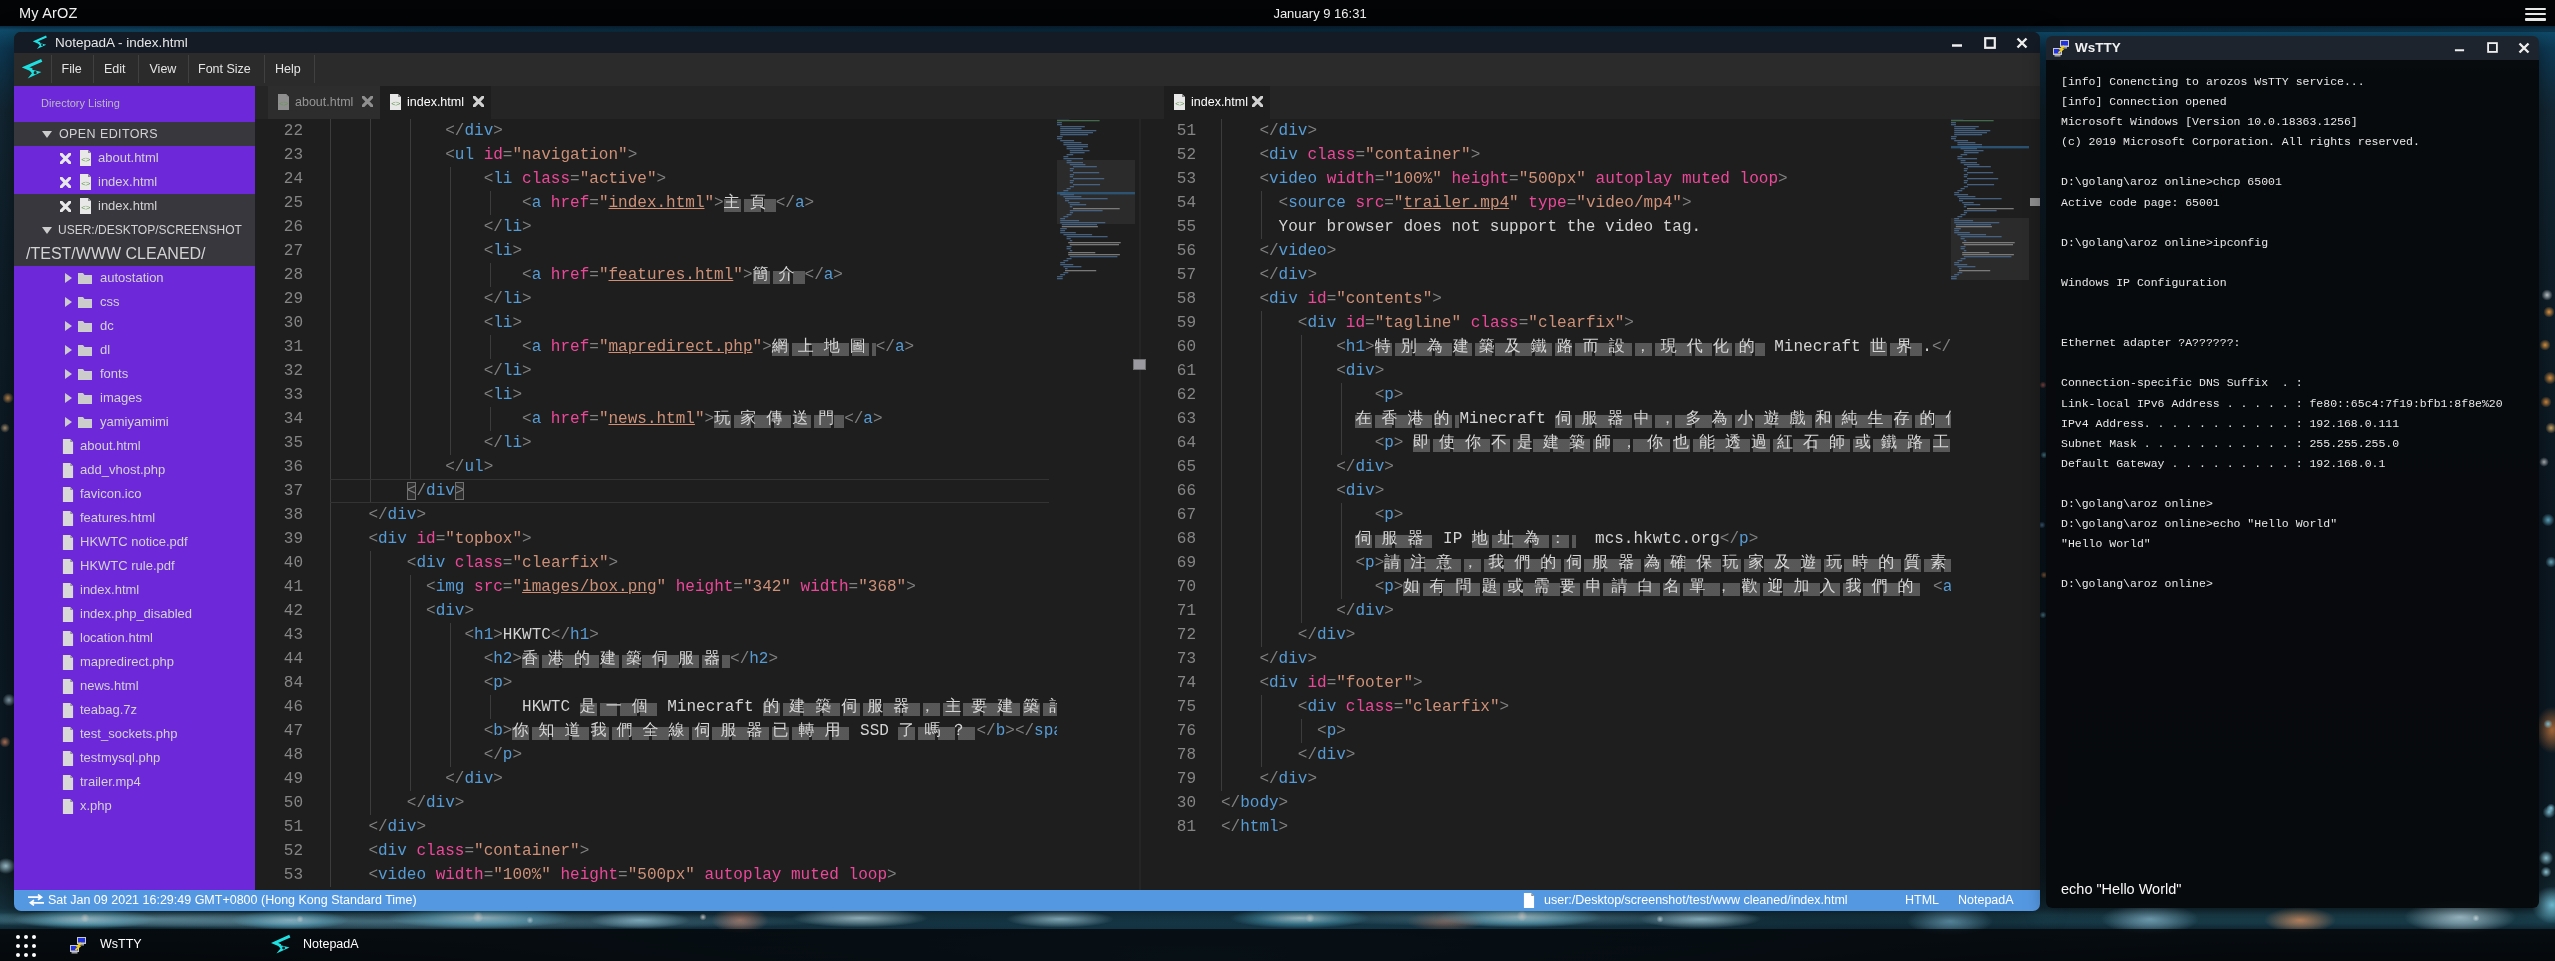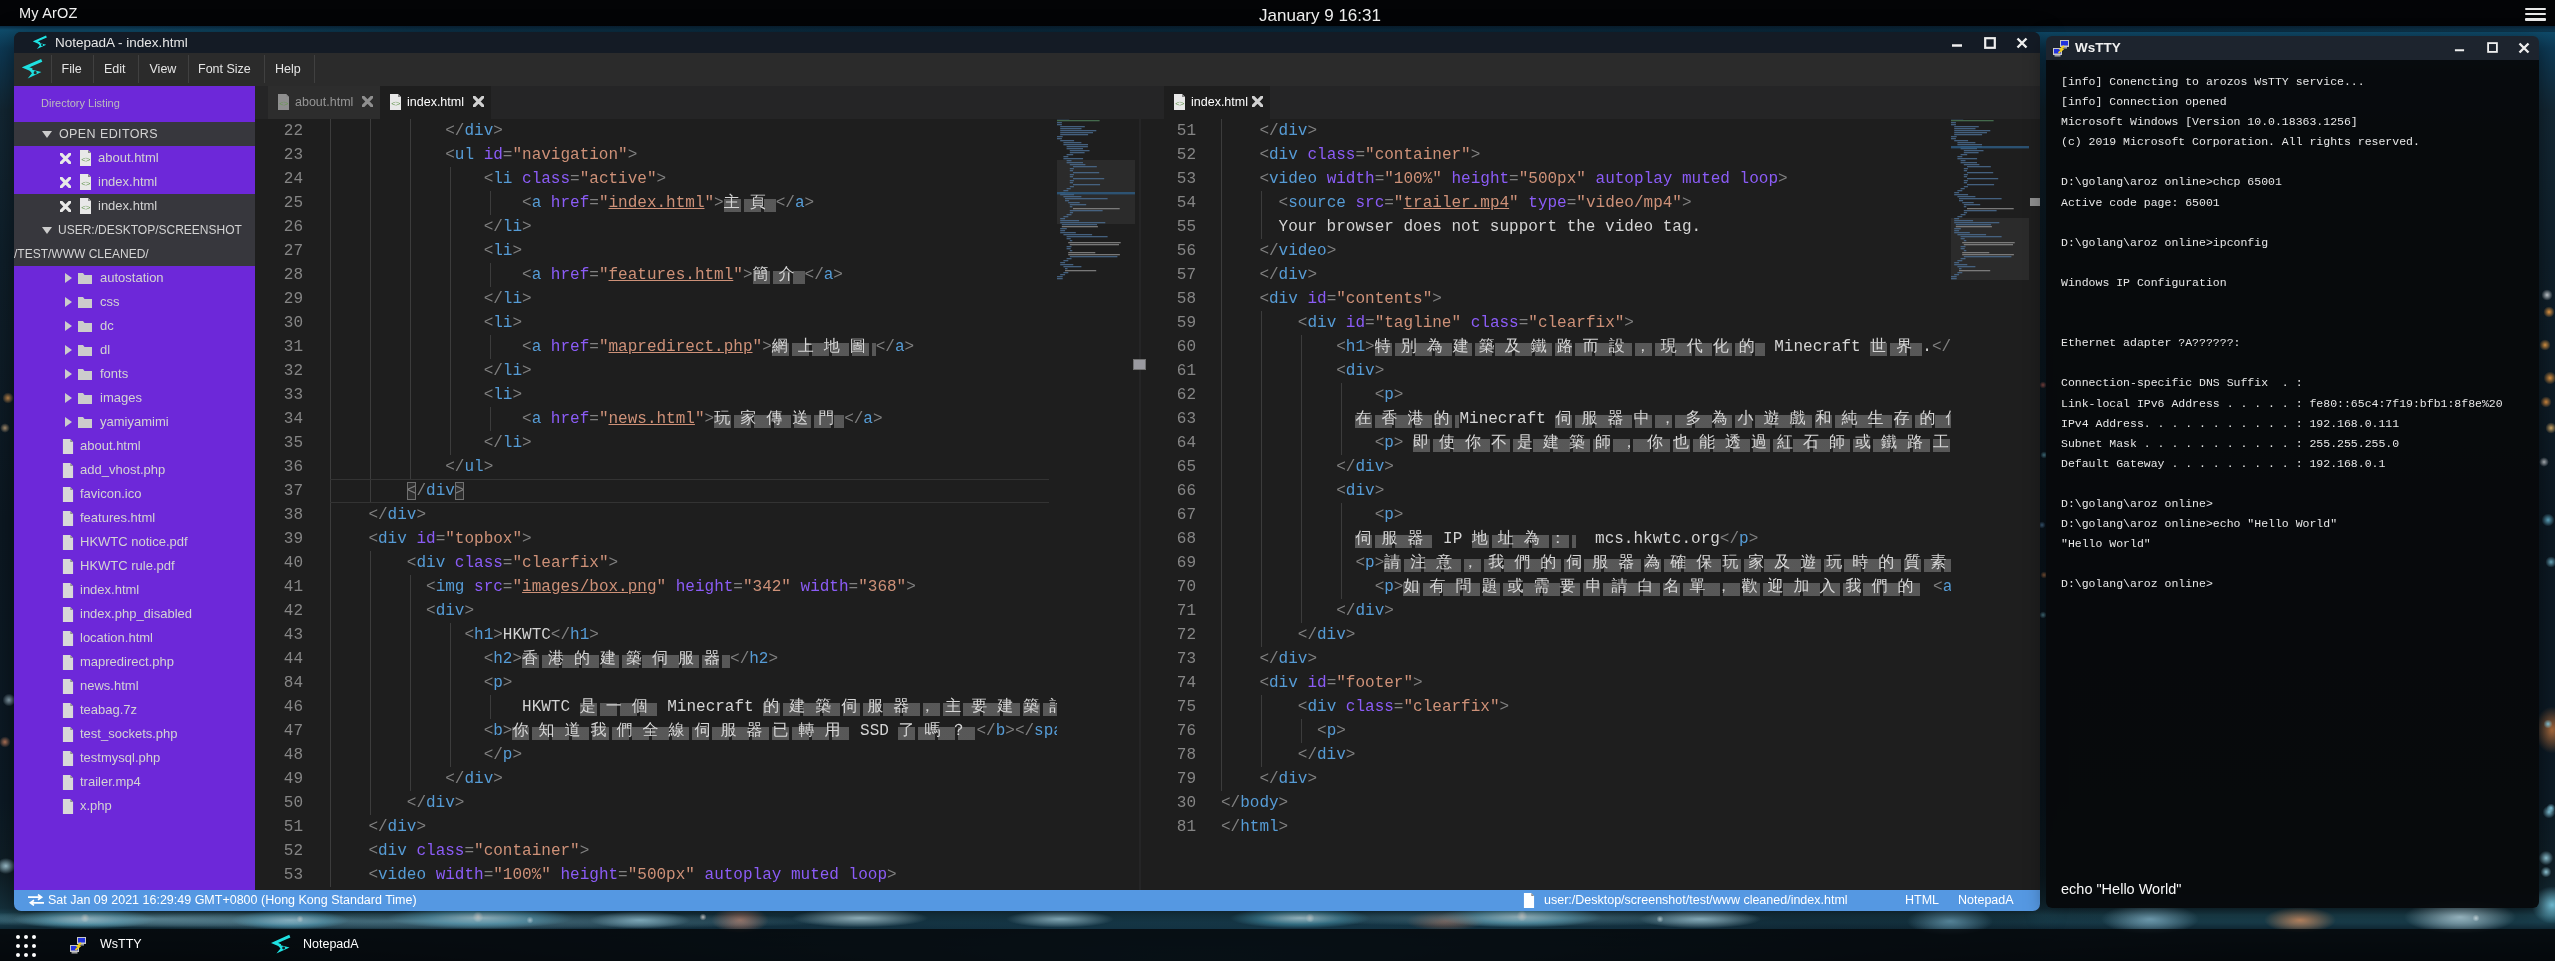--- a/index.html
+++ b/index.html
@@ -56,21 +56,21 @@
  radial-gradient(7px 7px at 8px 398px,rgba(245,170,90,.85) 0%,transparent 80%),
  radial-gradient(6px 6px at 5px 428px,rgba(240,200,150,.75) 0%,transparent 80%),
  radial-gradient(8px 8px at 9px 700px,rgba(200,230,245,.75) 0%,transparent 80%),
  radial-gradient(7px 7px at 5px 742px,rgba(235,150,110,.8) 0%,transparent 80%),
  radial-gradient(12px 10px at 6px 866px,rgba(190,230,245,.9) 0%,transparent 80%),
  radial-gradient(1300px 150px at 1200px 965px,rgba(30,80,105,.65) 0%,rgba(18,45,62,.4) 55%,transparent 80%),
  linear-gradient(180deg,#05080c 0px,#0a2c45 26px,#0f4c6b 30px,#0d3a56 48px,#132734 110px,#0f1f2a 260px,#0c1822 520px,#0c1a25 800px,#102028 875px,#15303c 908px,#1d4553 915px,#1a4150 922px,#0e2430 930px,#071017 961px)}
 #bgtop{position:absolute;left:0;top:26px;width:2555px;height:6px;background:linear-gradient(90deg,rgba(8,24,38,0) 0px,rgba(8,24,38,0) 120px,rgba(8,22,35,.45) 420px,rgba(7,20,32,.6) 900px,rgba(7,20,32,.6) 2100px,rgba(9,26,40,.45) 2555px)}
 #topbar{position:absolute;left:0;top:0;width:2555px;height:26px;background:#030406;color:#f2f2f2}
 #topbar .l{position:absolute;left:19px;top:5px;font-size:14.5px;letter-spacing:.2px}
-#topbar .c{position:absolute;left:1320px;top:6px;transform:translateX(-50%);font-size:17px}
+#topbar .c{position:absolute;left:1320px;top:6px;transform:translateX(-50%);font-size:13px}
 #topbar .m{position:absolute;right:9px;top:5px;width:21px}
 #topbar .m i{display:block;height:2.6px;background:#e8e8e8;margin:2.6px 0;border-radius:1px}
 
 #win1{position:absolute;left:14px;top:32px;width:2026px;height:879px;border-radius:7px;
  box-shadow:0 6px 24px rgba(0,0,0,.55);background:#1e1e1e;overflow:hidden}
 #w1title{position:absolute;left:0;top:0;right:0;height:21px;background:#141b25;color:#eee}
 #w1title .t{position:absolute;left:41px;top:3px;font-size:13.5px;color:#e6e6e6}
 .wbtn{position:absolute;top:0;height:21px;width:26px}
 #w1title svg.logo{position:absolute;left:19px;top:3px}
 #w1menu{position:absolute;left:0;top:21px;right:0;height:33px;background:#2b2b2b;color:#e4e4e4;font-size:12.5px}
@@ -96,21 +96,21 @@
 #pane1{left:241px;width:884px}
 #pane2{left:1125px;width:901px;border-left:2px solid #252526}
 .r{position:relative;height:24px;line-height:24px;white-space:pre}
 .r b.n{position:absolute;top:0;text-align:right;color:#858585;font-weight:normal}
 #pane1 .r b.n{left:0;width:48px}
 #pane2 .r b.n{left:0;width:55px}
 .r samp{position:absolute;top:0;font-family:inherit}
 #pane1 .r samp{left:75px}
 #pane2 .r samp{left:80px}
 .r i.g{position:absolute;top:0;bottom:0;width:1px;background:#3c3c3c}
-.pane span.p{color:#808080}.pane span.t{color:#569cd6}.pane span.a{color:#8b5cf6}.pane span.v{color:#ce9178}
+.pane span.p{color:#808080}.pane span.t{color:#569cd6}.pane span.a{color:#ec4899}.pane span.v{color:#ce9178}
 .pane span.w{color:#d4d4d4}
 .pane span.u{color:#ce9178;text-decoration:underline}
 .pane span.k{color:#d6d6d6;letter-spacing:10px;background:repeating-linear-gradient(90deg,rgba(205,205,205,.33) 0 17px,rgba(0,0,0,0) 17px 20px);background-size:auto 15px;background-repeat:repeat-x;background-position:0 5px}
 em.bm{font-style:normal;outline:1px solid #707070;outline-offset:-1px;background:rgba(90,90,90,.25)}
 .curline{position:absolute;height:24px;border-top:1px solid #333;border-bottom:1px solid #333}
 .mmap{position:absolute;top:0}
 
 #w1status{position:absolute;left:0;bottom:0;right:0;height:21px;background:#5598e2;color:#fff;font-size:12.5px}
 #w1status .dt{position:absolute;left:34px;top:3px}
 #w1status .fp{position:absolute;left:1530px;top:3px}
@@ -279,21 +279,21 @@
           </svg>
         </span>
         <span class="tx" style="left:84px">index.html</span>
       </div>
 <div class="srow hl" style="top:132px;height:48px"></div>
       <div class="srow" style="top:132px;background:transparent">
         <span class="tri down" style="left:28px;top:9px"></span>
         <span class="tx" style="left:44px;font-size:12px">USER:/DESKTOP/SCREENSHOT</span>
       </div>
       <div class="srow" style="top:156px;background:transparent">
-        <span class="tx" style="left:0;font-size:12px">/TEST/WWW CLEANED/</span>
+        <span class="tx" style="left:12px;font-size:16px">/TEST/WWW CLEANED/</span>
       </div>
 <div class="srow" style="top:180px">
         <span class="tri right" style="left:51px;top:6.5px"></span>
         <span class="xico" style="left:64px;top:6px">
           <svg width="14" height="12" viewBox="0 0 14 12">
             <path d="M0 1 h5 l1.5 2 H14 v9 H0 z" fill="#dcb67a" opacity="0.0"></path>
             <path d="M0 1 h5 l1.5 2 H14 v9 H0 z" fill="#cccccc"></path>
           </svg>
         </span>
         <span class="tx" style="left:86px">autostation</span>

